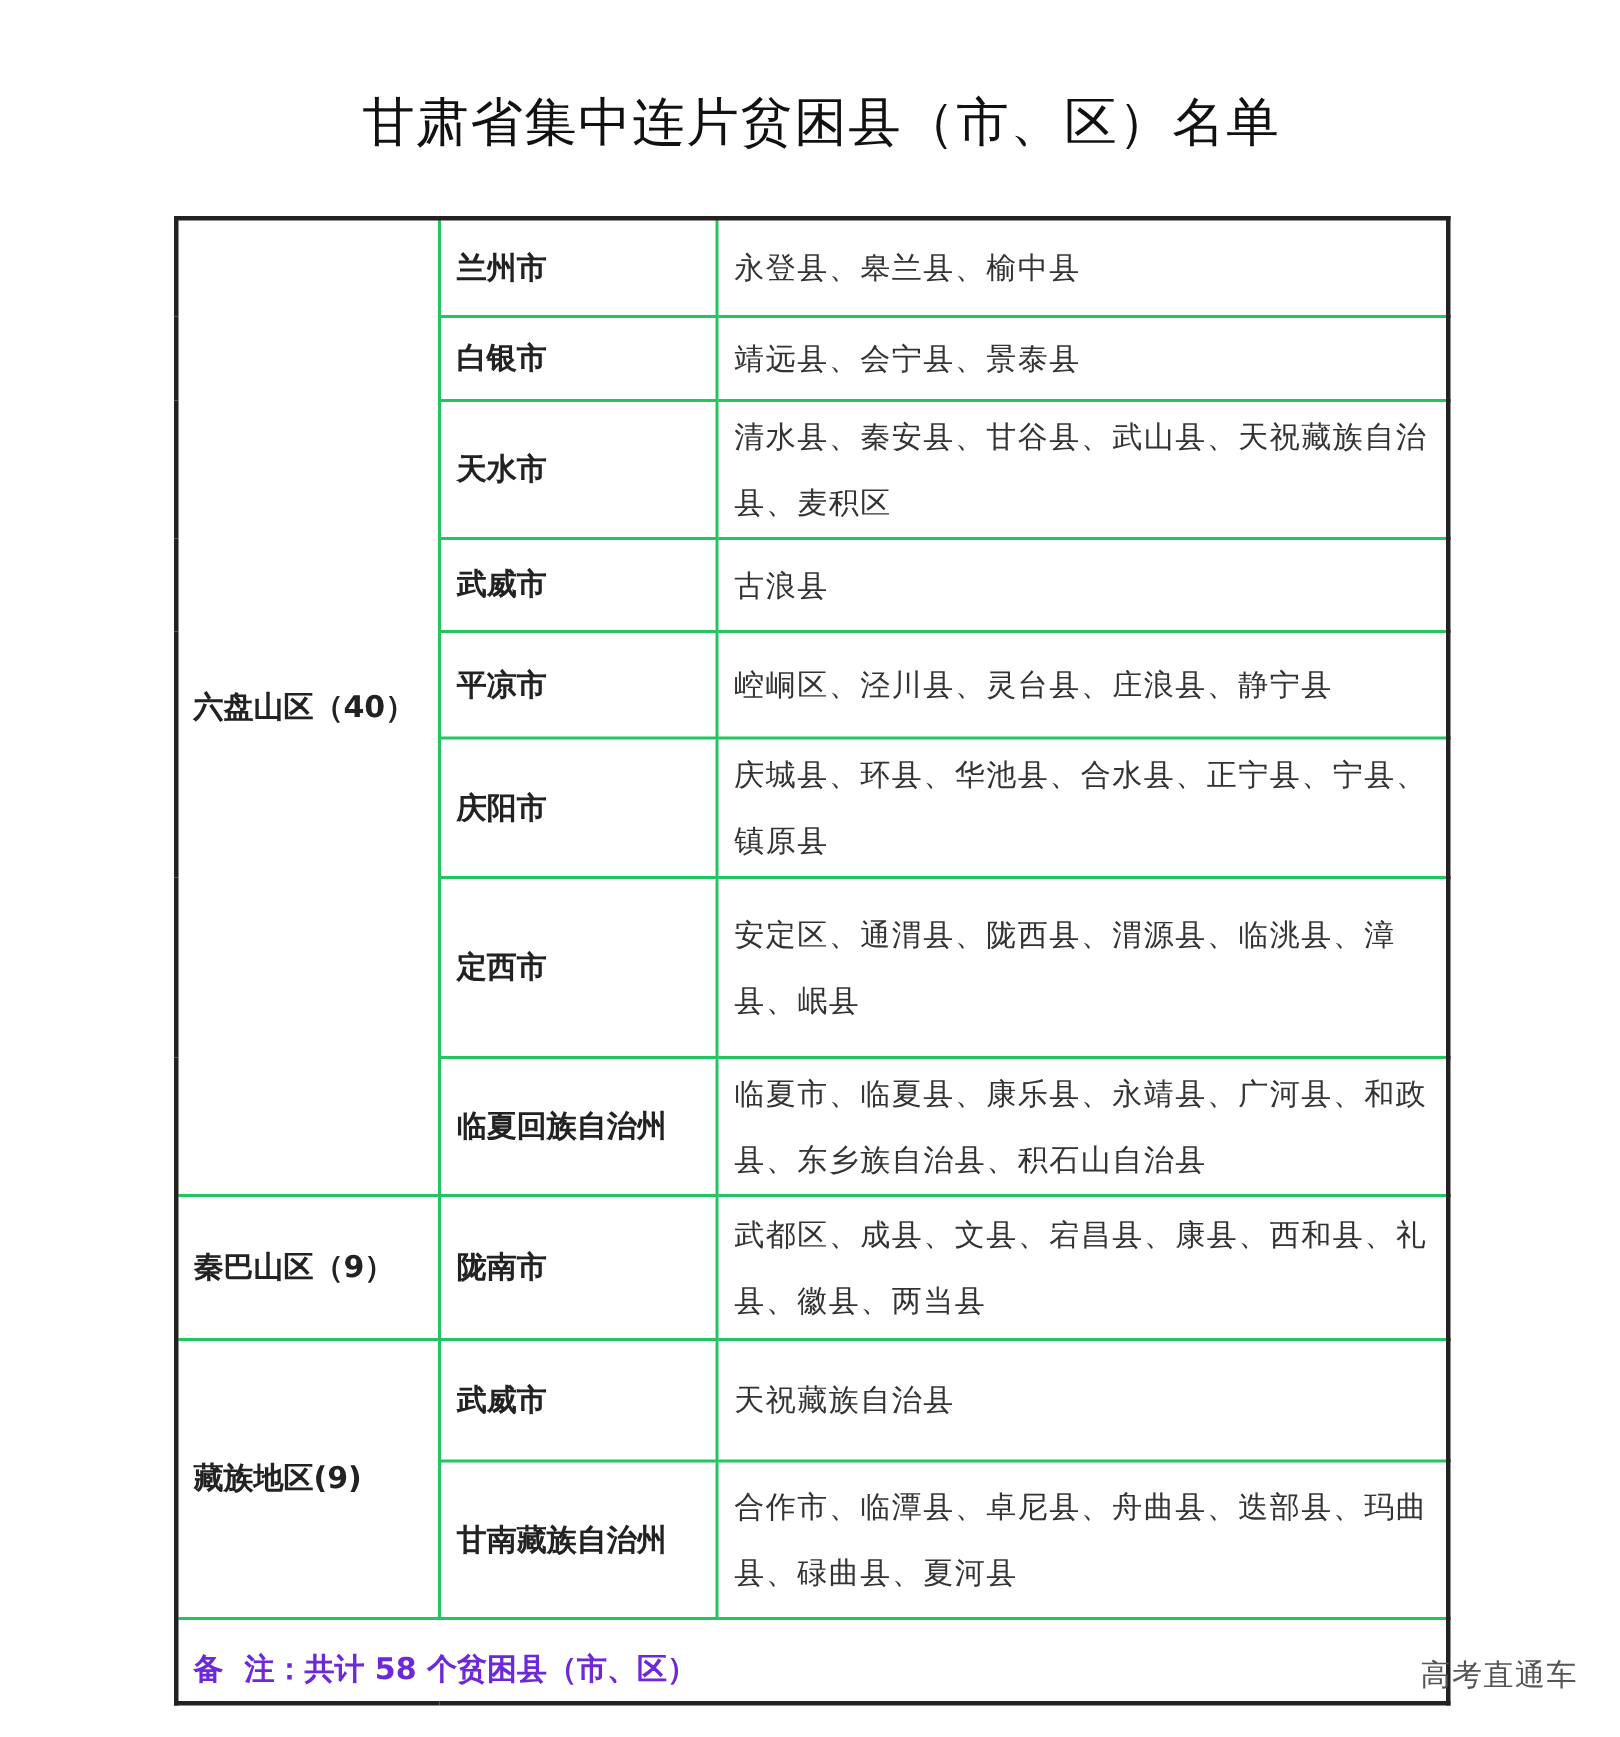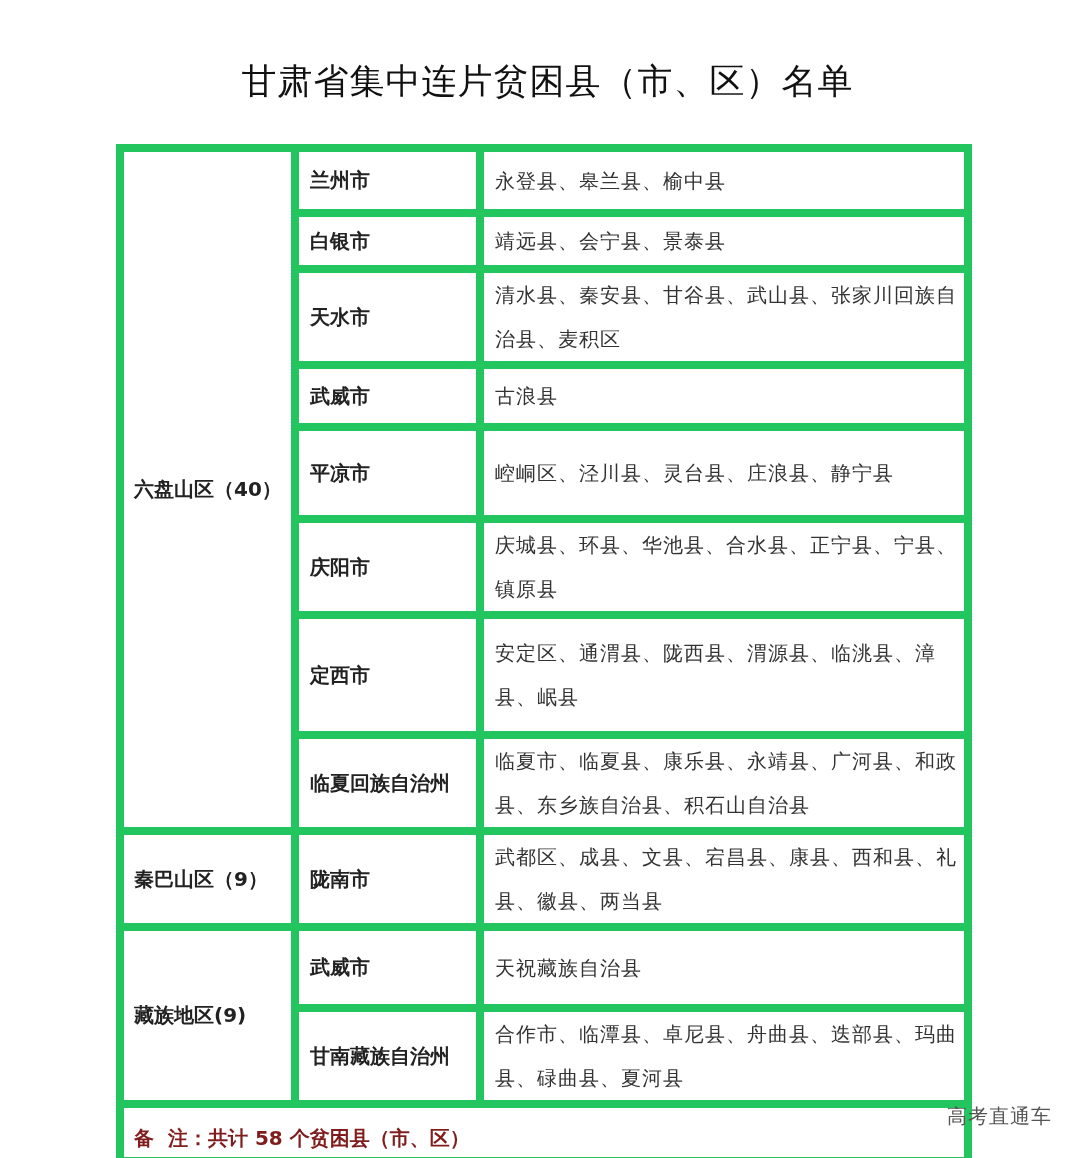--- a/index.html
+++ b/index.html
@@ -29,21 +29,21 @@
     .tbl {
       position: absolute;
       left: 116px;
       top: 144px;
       width: 848px;
       height: 944px;
       border-collapse: collapse;
       table-layout: fixed;
     }
     .tbl td {
-      border: 8px solid #22c55e;
+      border: 2px solid #22c55e;
       padding: 0;
       vertical-align: middle;
     }
     .tbl { border: 3px solid #222; }
     .col-region { width: 175px; }
     .col-city { width: 185px; }
     .col-counties { width: 488px; }
     .region-cell {
       padding-left: 10px !important;
       font-family: "DejaVu Sans", "Liberation Sans", sans-serif;
@@ -66,21 +66,21 @@
       color: #333;
       letter-spacing: 1px;
       margin-left: 30px;
     }
     .note-cell {
       padding-left: 10px !important;
       padding-top: 12px !important;
       font-family: "DejaVu Sans", "Liberation Sans", sans-serif;
       font-size: 20px;
       font-weight: bold;
-      color: #7f1d1d;
+      color: #6d28d9;
     }
     .watermark {
       position: absolute;
       right: 28px;
       top: 1103px;
       font-family: "DejaVu Sans", "Liberation Sans", sans-serif;
       font-size: 20px;
       color: #555;
       letter-spacing: 1px;
       margin-left: 28px;
@@ -103,27 +103,27 @@
       <td rowspan="8" class="region-cell">六盘山区（40）</td>
       <td class="city-cell">兰州市</td>
       <td class="counties-cell">永登县、皋兰县、榆中县</td>
     </tr>
     <tr style="height:56px">
       <td class="city-cell">白银市</td>
       <td class="counties-cell">靖远县、会宁县、景泰县</td>
     </tr>
     <tr style="height:92px">
       <td class="city-cell">天水市</td>
-      <td class="counties-cell">清水县、秦安县、甘谷县、武山县、张家川回族自治县、麦积区</td>
+      <td class="counties-cell">清水县、秦安县、甘谷县、武山县、天祝藏族自治县、麦积区</td>
     </tr>
     <tr style="height:62px">
       <td class="city-cell">武威市</td>
       <td class="counties-cell">古浪县</td>
     </tr>
-    <tr style="height:92px">
+    <tr style="height:71px">
       <td class="city-cell">平凉市</td>
       <td class="counties-cell">崆峒区、泾川县、灵台县、庄浪县、静宁县</td>
     </tr>
     <tr style="height:93px">
       <td class="city-cell">庆阳市</td>
       <td class="counties-cell">庆城县、环县、华池县、合水县、正宁县、宁县、镇原县</td>
     </tr>
     <tr style="height:120px">
       <td class="city-cell">定西市</td>
       <td class="counties-cell">安定区、通渭县、陇西县、渭源县、临洮县、漳县、岷县</td>
@@ -137,21 +137,21 @@
       <td class="region-cell">秦巴山区（9）</td>
       <td class="city-cell">陇南市</td>
       <td class="counties-cell">武都区、成县、文县、宕昌县、康县、西和县、礼县、徽县、两当县</td>
     </tr>
 
     <tr style="height:81px">
       <td rowspan="2" class="region-cell">藏族地区(9)</td>
       <td class="city-cell">武威市</td>
       <td class="counties-cell">天祝藏族自治县</td>
     </tr>
-    <tr style="height:91px">
+    <tr style="height:105px">
       <td class="city-cell">甘南藏族自治州</td>
       <td class="counties-cell">合作市、临潭县、卓尼县、舟曲县、迭部县、玛曲县、碌曲县、夏河县</td>
     </tr>
 
     <tr style="height:57px">
       <td colspan="3" class="note-cell" style="white-space:pre">备  注：共计 58 个贫困县（市、区）</td>
     </tr>
   </tbody>
 </table>
 

